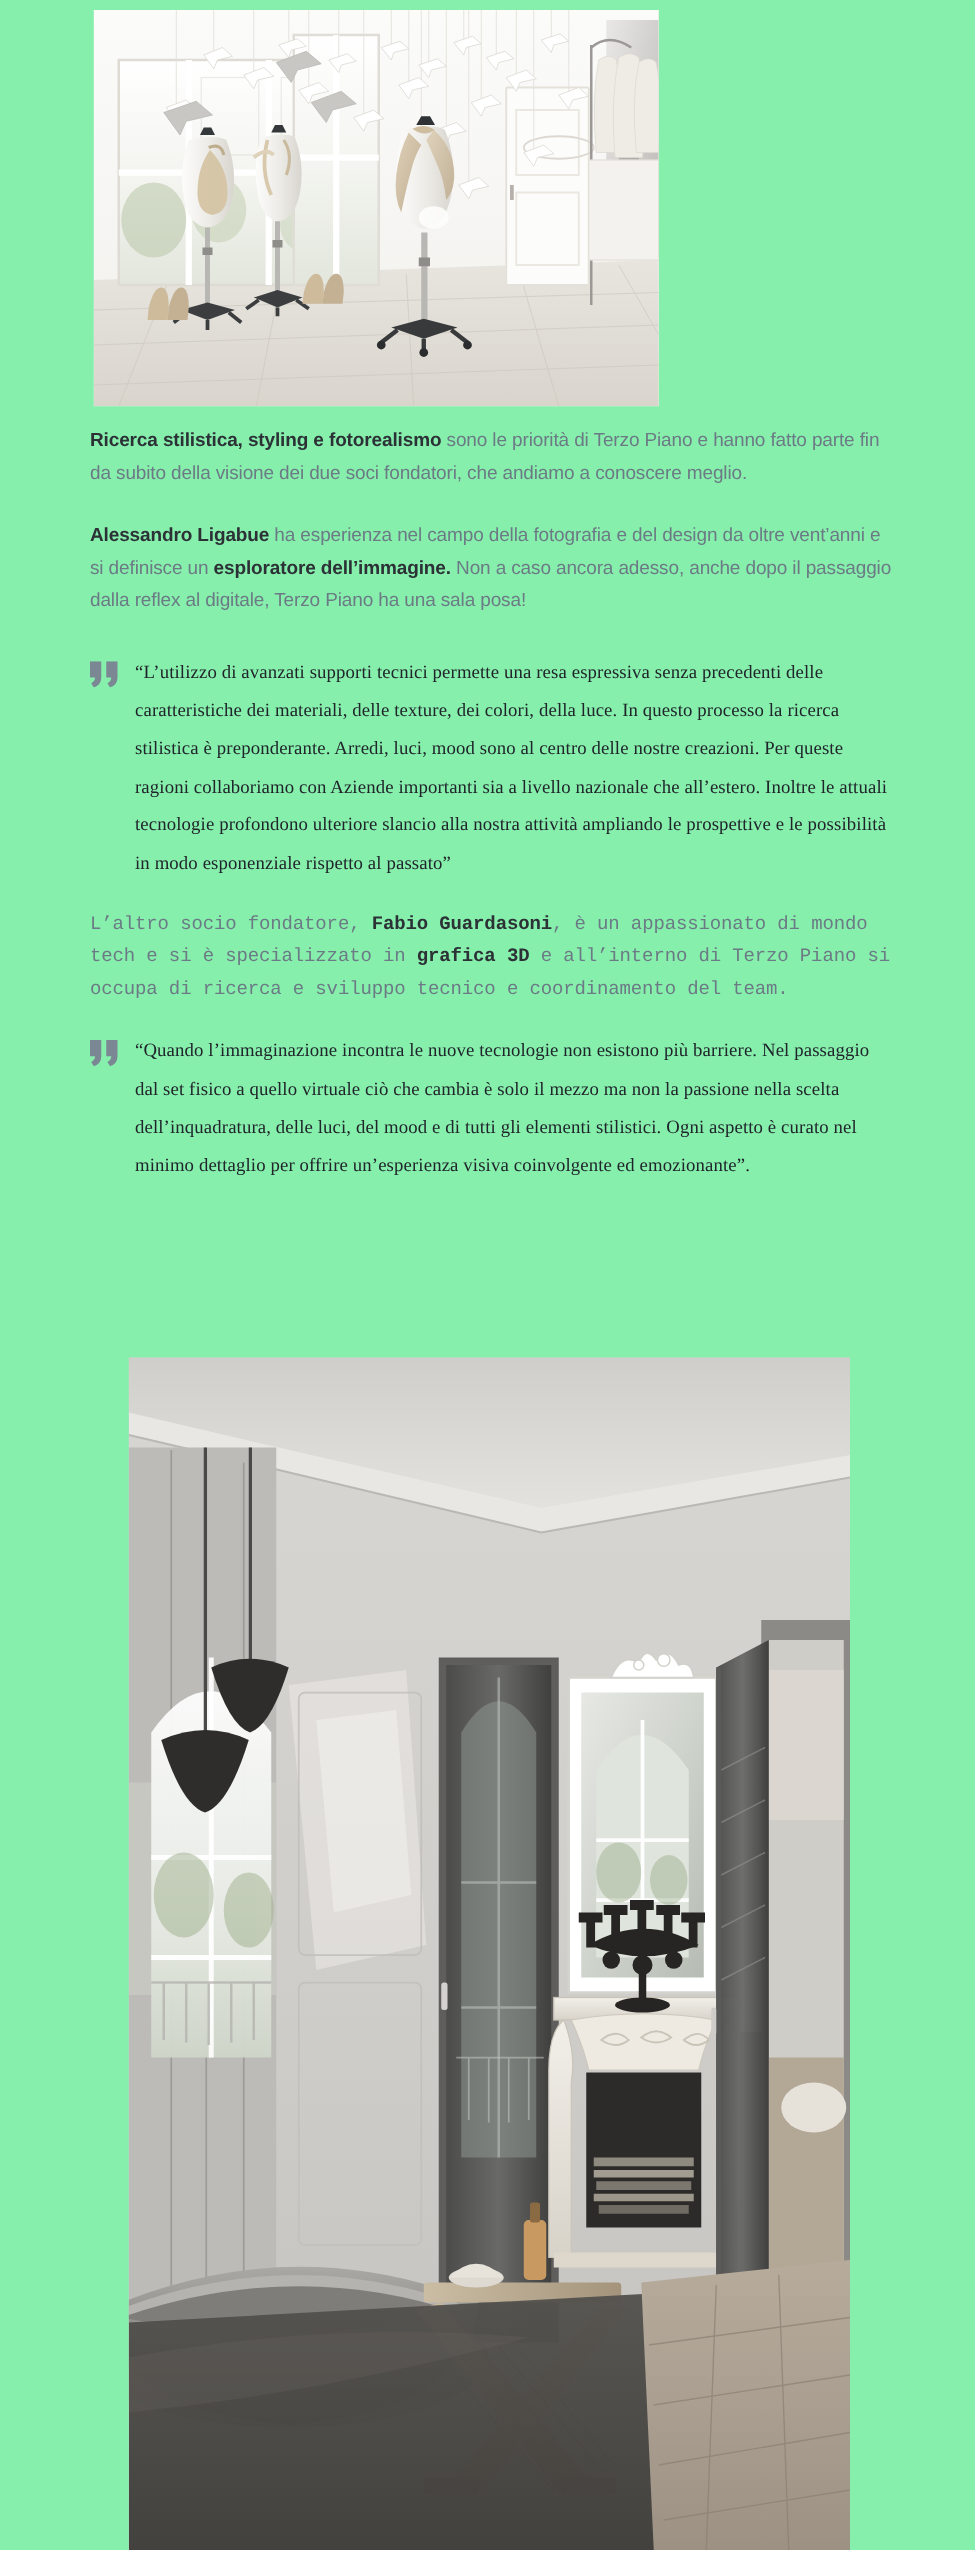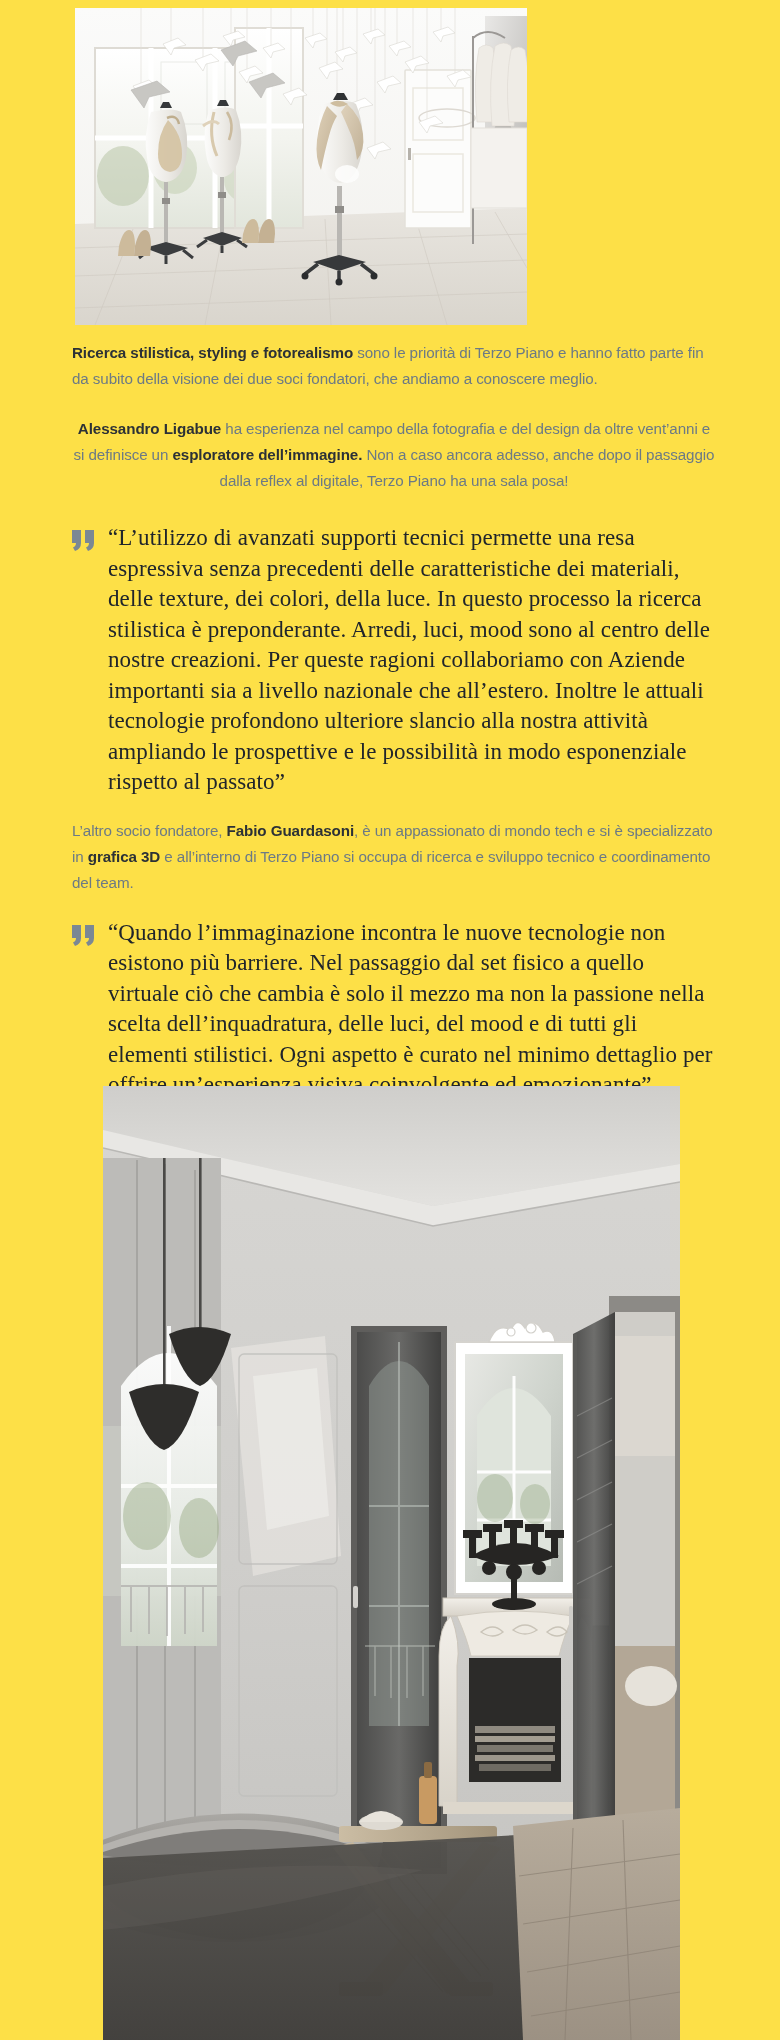--- a/index.html
+++ b/index.html
@@ -13,21 +13,21 @@
     min-height: 2040px;
     font-family: "Liberation Sans", sans-serif;
     color: #5d6b75;
     -webkit-font-smoothing: antialiased;
   }
 
   .page {
     position: relative;
     width: 780px;
     min-height: 2040px;
-    background: #fde047;
+    background: #86efac;
     overflow: hidden;
   }
 
   
   .figure-top {
     position: absolute;
     left: 75px;
     top: 8px;
     width: 452px;
     height: 317px;
@@ -56,21 +56,21 @@
     font-weight: 700;
   }
 
   
   blockquote.quote {
     display: block;
     position: relative;
     margin: 26px 0 26px 0;
     padding: 0 0 0 36px;
     font-family: "Liberation Serif", serif;
-    font-size: 23px;
+    font-size: 15px;
     line-height: 30.5px;
     color: #20252b;
     letter-spacing: 0.1px;
   }
   blockquote.quote .qmark {
     position: absolute;
     left: 0;
     top: 3px;
     width: 26px;
     height: 24px;
@@ -80,23 +80,23 @@
     font-weight: 700;
     line-height: 1;
     letter-spacing: -1px;
   }
   blockquote.quote .qtext {
     display: block;
   }
 
   
   #p1 { margin-bottom: 24px; }
-  #p2 { margin-bottom: 29px; text-align: center; }
+  #p2 { margin-bottom: 29px; }
   #q1 { margin-top: 22px; margin-bottom: 20px; }
-  #p3 { margin-bottom: 18px; }
+  #p3 { margin-bottom: 18px; font-family: Liberation Mono, monospace; }
   #q2 { margin-top: 22px; margin-bottom: 12px; }
 
   
   .figure-bottom {
     position: absolute;
     left: 103px;
     top: 1086px;
     width: 577px;
     height: 954px;
     overflow: hidden;

